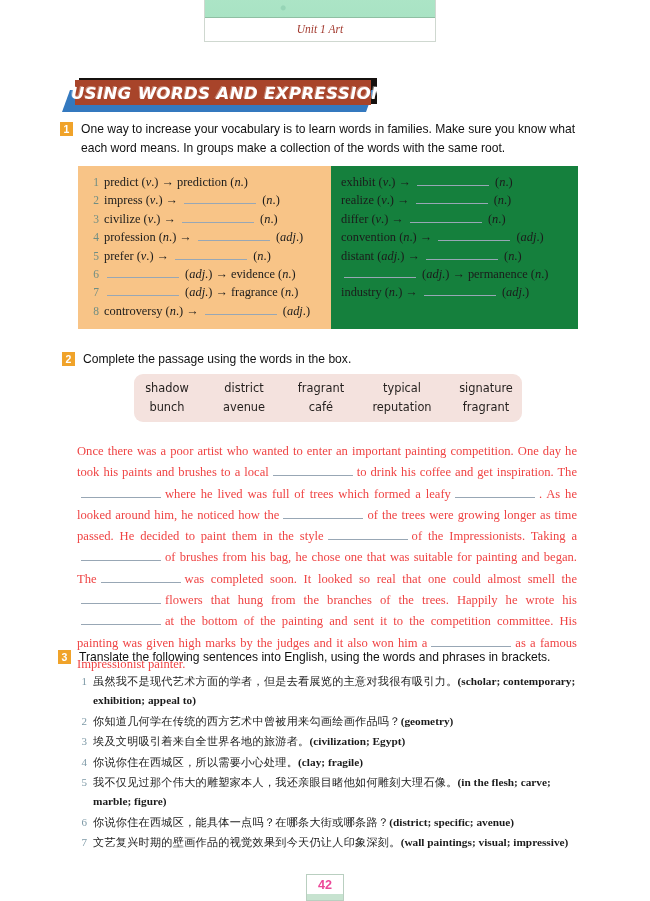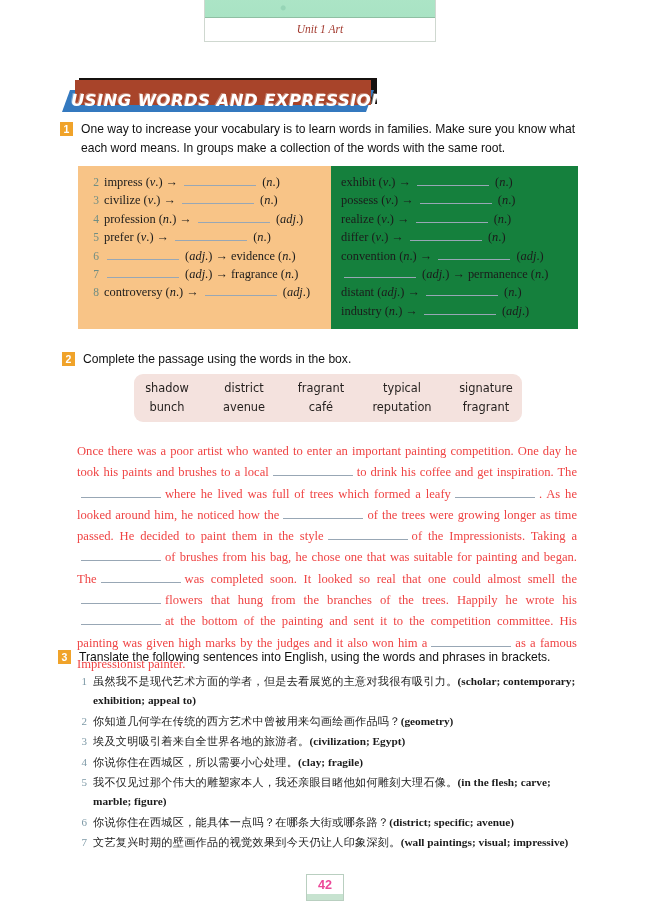--- a/index.html
+++ b/index.html
@@ -96,21 +96,20 @@
     height: 26px;
     line-height: 26px;
     color: #ffffff;
     font-family: "DejaVu Sans", sans-serif;
     font-weight: bold;
     font-style: italic;
     font-size: 16.5px;
     letter-spacing: 0.4px;
     white-space: nowrap;
     text-shadow: -1px -1px 0 rgba(255,255,255,.35);
-    margin-top: 7px;
   }
 
   
   .ex-badge {
     display: inline-block;
     width: 13px;
     height: 14px;
     background: #f0a32a;
     color: #ffffff;
     font-family: "Liberation Sans", sans-serif;
@@ -327,36 +326,36 @@
   <div id="banner-title">USING WORDS AND EXPRESSIONS</div>
 </div>
 
 <div id="ex1">
   <span class="ex-badge" id="ex1-badge">1</span>
   <span class="ex-prompt" id="ex1-text">One way to increase your vocabulary is to learn words in families. Make sure you know what each word means. In groups make a collection of the words with the same root.</span>
 </div>
 
 <div id="word-table">
   <div id="wt-col-left">
+      <div class="wt-row"><span class="wt-num">1</span>predict (<i>v</i>.) → prediction (<i>n</i>.)</div>
       <div class="wt-row"><span class="wt-num">2</span>impress (<i>v</i>.) → <span class="blank blank-md"></span> (<i>n</i>.)</div>
       <div class="wt-row"><span class="wt-num">3</span>civilize (<i>v</i>.) → <span class="blank blank-md"></span> (<i>n</i>.)</div>
       <div class="wt-row"><span class="wt-num">4</span>profession (<i>n</i>.) → <span class="blank blank-md"></span> (<i>adj</i>.)</div>
       <div class="wt-row"><span class="wt-num">5</span>prefer (<i>v</i>.) → <span class="blank blank-md"></span> (<i>n</i>.)</div>
       <div class="wt-row"><span class="wt-num">6</span><span class="blank blank-md"></span> (<i>adj</i>.) → evidence (<i>n</i>.)</div>
       <div class="wt-row"><span class="wt-num">7</span><span class="blank blank-md"></span> (<i>adj</i>.) → fragrance (<i>n</i>.)</div>
       <div class="wt-row"><span class="wt-num">8</span>controversy (<i>n</i>.) → <span class="blank blank-md"></span> (<i>adj</i>.)</div>
     </div>
   <div id="wt-col-right">
       <div class="wt-row">exhibit (<i>v</i>.) → <span class="blank blank-md"></span> (<i>n</i>.)</div>
-      <div class="wt-row">possess (<i>v</i>.) → <span class="blank blank-md"></span> (<i>n</i>.)</div>
       <div class="wt-row">realize (<i>v</i>.) → <span class="blank blank-md"></span> (<i>n</i>.)</div>
       <div class="wt-row">differ (<i>v</i>.) → <span class="blank blank-md"></span> (<i>n</i>.)</div>
       <div class="wt-row">convention (<i>n</i>.) → <span class="blank blank-md"></span> (<i>adj</i>.)</div>
+      <div class="wt-row">distant (<i>adj</i>.) → <span class="blank blank-md"></span> (<i>n</i>.)</div>
       <div class="wt-row"><span class="blank blank-md"></span> (<i>adj</i>.) → permanence (<i>n</i>.)</div>
-      <div class="wt-row">distant (<i>adj</i>.) → <span class="blank blank-md"></span> (<i>n</i>.)</div>
       <div class="wt-row">industry (<i>n</i>.) → <span class="blank blank-md"></span> (<i>adj</i>.)</div>
     </div>
 </div>
 
 <div id="ex2">
   <span class="ex-badge" id="ex2-badge">2</span>
   <span class="ex-prompt" id="ex2-text">Complete the passage using the words in the box.</span>
 </div>
 
 <div id="word-box">

